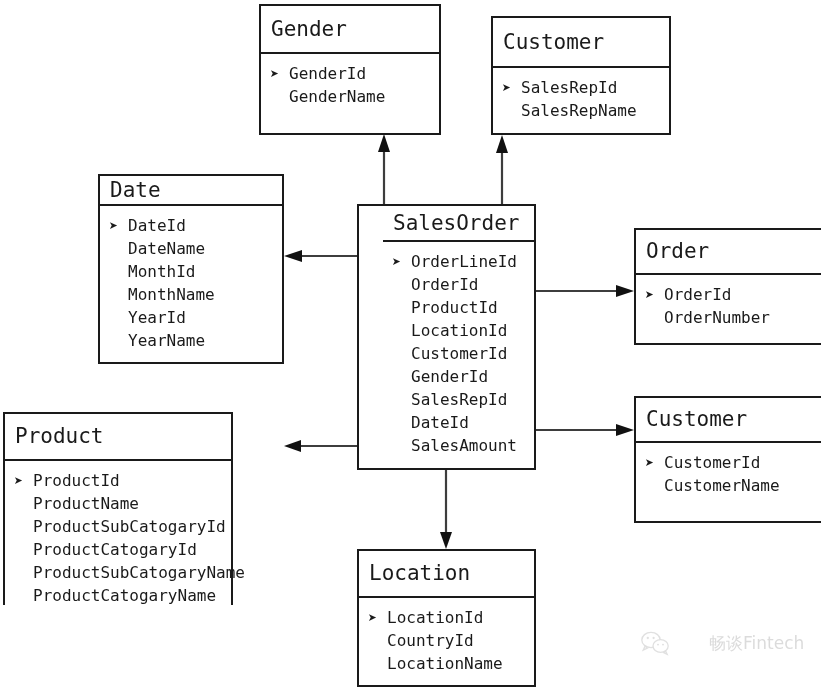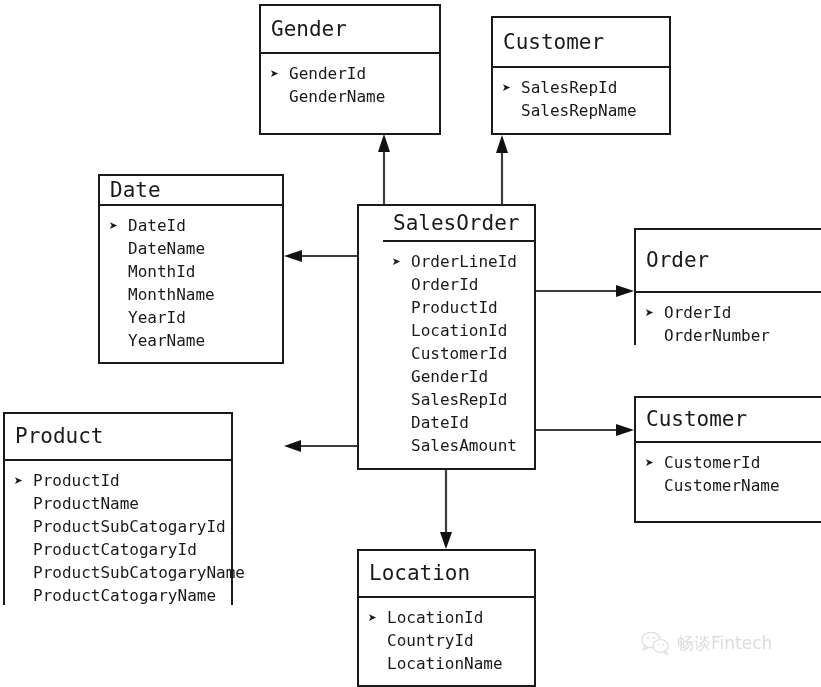--- a/index.html
+++ b/index.html
@@ -87,20 +87,21 @@
     align-items: center;
     gap: 7px;
     z-index: 2;
     opacity: 0.30;
   }
   #watermark .wm-text {
     font-family: "DejaVu Sans", "Liberation Sans", sans-serif;
     font-size: 17px;
     color: #8a8a8a;
     white-space: nowrap;
+    margin-left: 32px;
   }
   #watermark .wm-icon { display: block; }
 </style>
 </head>
 <body>
 
 <div id="canvas">
 
   <svg class="connector-layer" width="821" height="687" viewBox="0 0 821 687">
 
@@ -239,21 +240,21 @@
             <span class="pk-marker empty">➤</span>
             <span class="field-name">DateId</span>
           </div>
           <div class="field">
             <span class="pk-marker empty">➤</span>
             <span class="field-name">SalesAmount</span>
           </div>
         </div>
       </div>
       <div class="entity" style="left: 634px; top: 228px; width: 190px; height: 117px;">
-        <div class="entity-header" style="height: 63px;">
+        <div class="entity-header" style="height: 45px;">
           <span class="entity-title">Order</span>
         </div>
         <div class="entity-body">
           <div class="field">
             <span class="pk-marker">➤</span>
             <span class="field-name">OrderId</span>
           </div>
           <div class="field">
             <span class="pk-marker empty">➤</span>
             <span class="field-name">OrderNumber</span>

